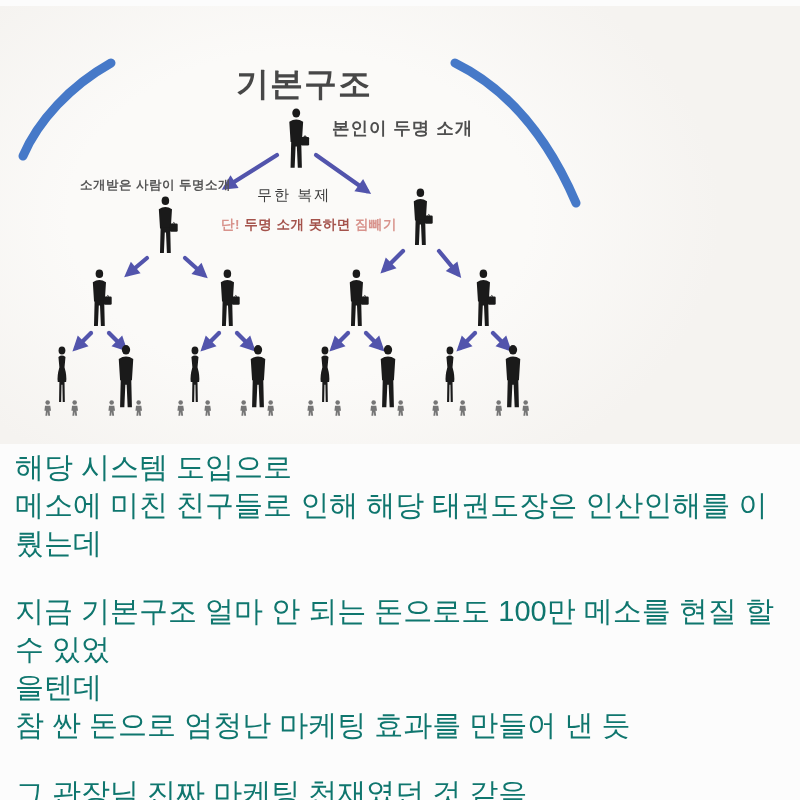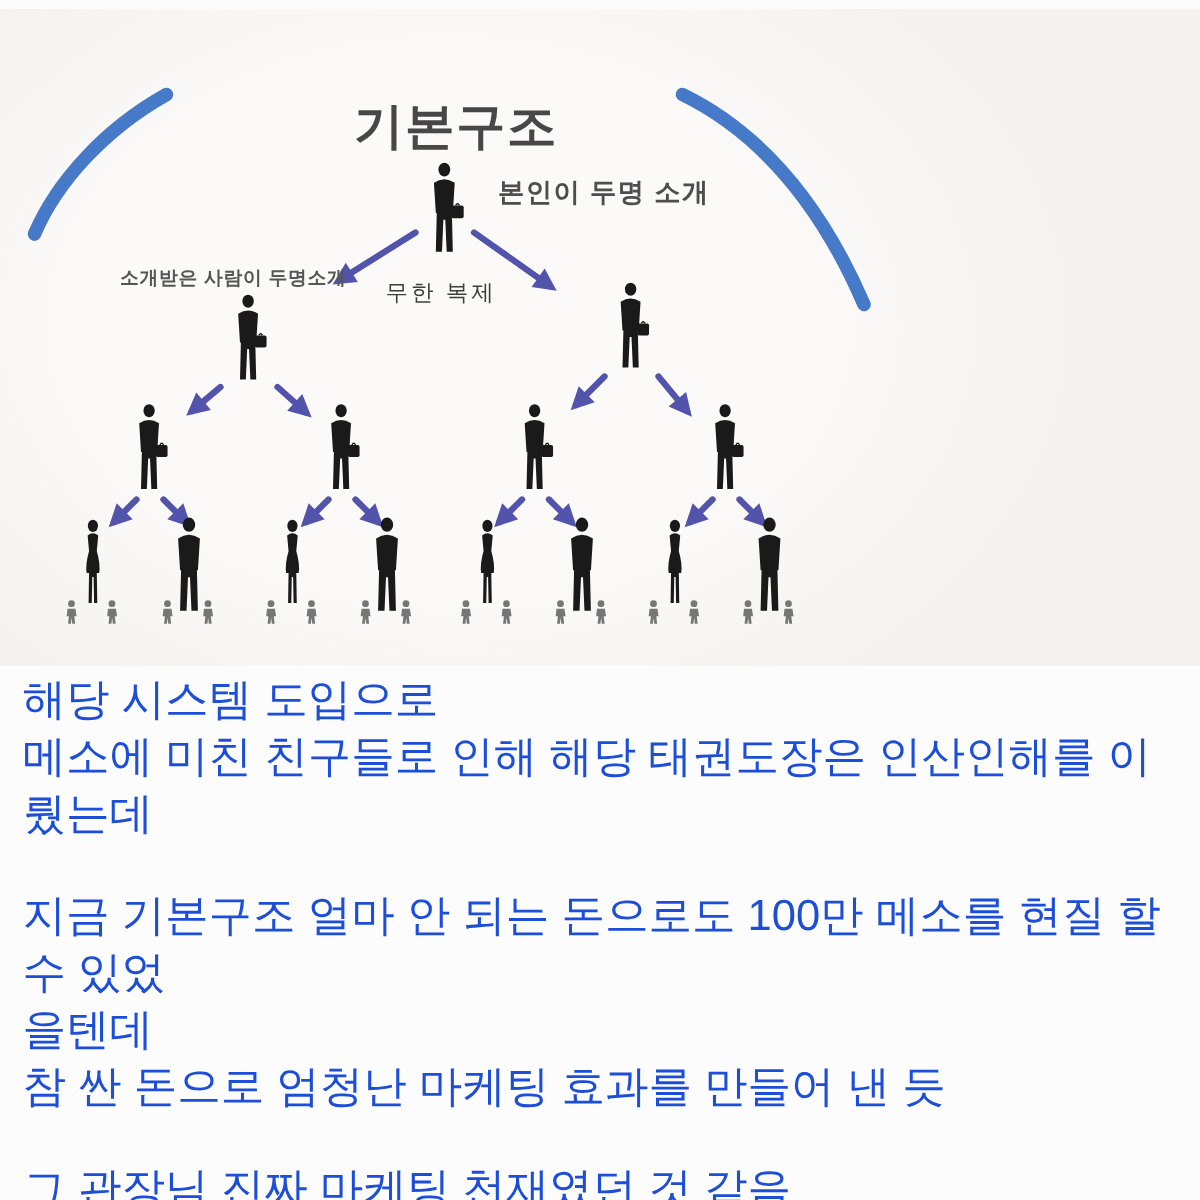--- a/index.html
+++ b/index.html
@@ -41,21 +41,21 @@
   }
   .lbl-warn .hl { color:#d8938c; }
 
   
   .post-text {
     position:absolute; left:15px; top:448px; width:770px;
   }
   .post-text p {
     margin:0 0 30px 0;
     font-size:29px; line-height:38px;
-    color:#1d4ed8;
+    color:#0f766e;
     white-space:pre-line;
   }
 </style>
 </head>
 <body>
 
 <div class="page">
 
   <div class="diagram">
 
@@ -154,20 +154,21 @@
         <use href="#tiny" x="457" y="394" width="11.3" height="17"></use>
         <use href="#tiny" x="493" y="394" width="11.3" height="17"></use>
         <use href="#tiny" x="520" y="394" width="11.3" height="17"></use>
       </g>
     </svg>
 
     <div class="dlabel title">기본구조</div>
     <div class="dlabel lbl-top">본인이 두명 소개</div>
     <div class="dlabel lbl-left">소개받은 사람이 두명소개</div>
     <div class="dlabel lbl-center">무한 복제</div>
+    <div class="dlabel lbl-warn"><span class="hl">단!</span><span> 두명 소개 못하면 </span><span class="hl">짐빼기</span></div>
   </div>
 
   <div class="post-text">
     <p>해당 시스템 도입으로
 메소에 미친 친구들로 인해 해당 태권도장은 인산인해를 이뤘는데</p>
     <p>지금 기본구조 얼마 안 되는 돈으로도 100만 메소를 현질 할 수 있었
 을텐데
 참 싼 돈으로 엄청난 마케팅 효과를 만들어 낸 듯</p>
     <p>그 관장님 진짜 마케팅 천재였던 것 같음</p>
   </div>

